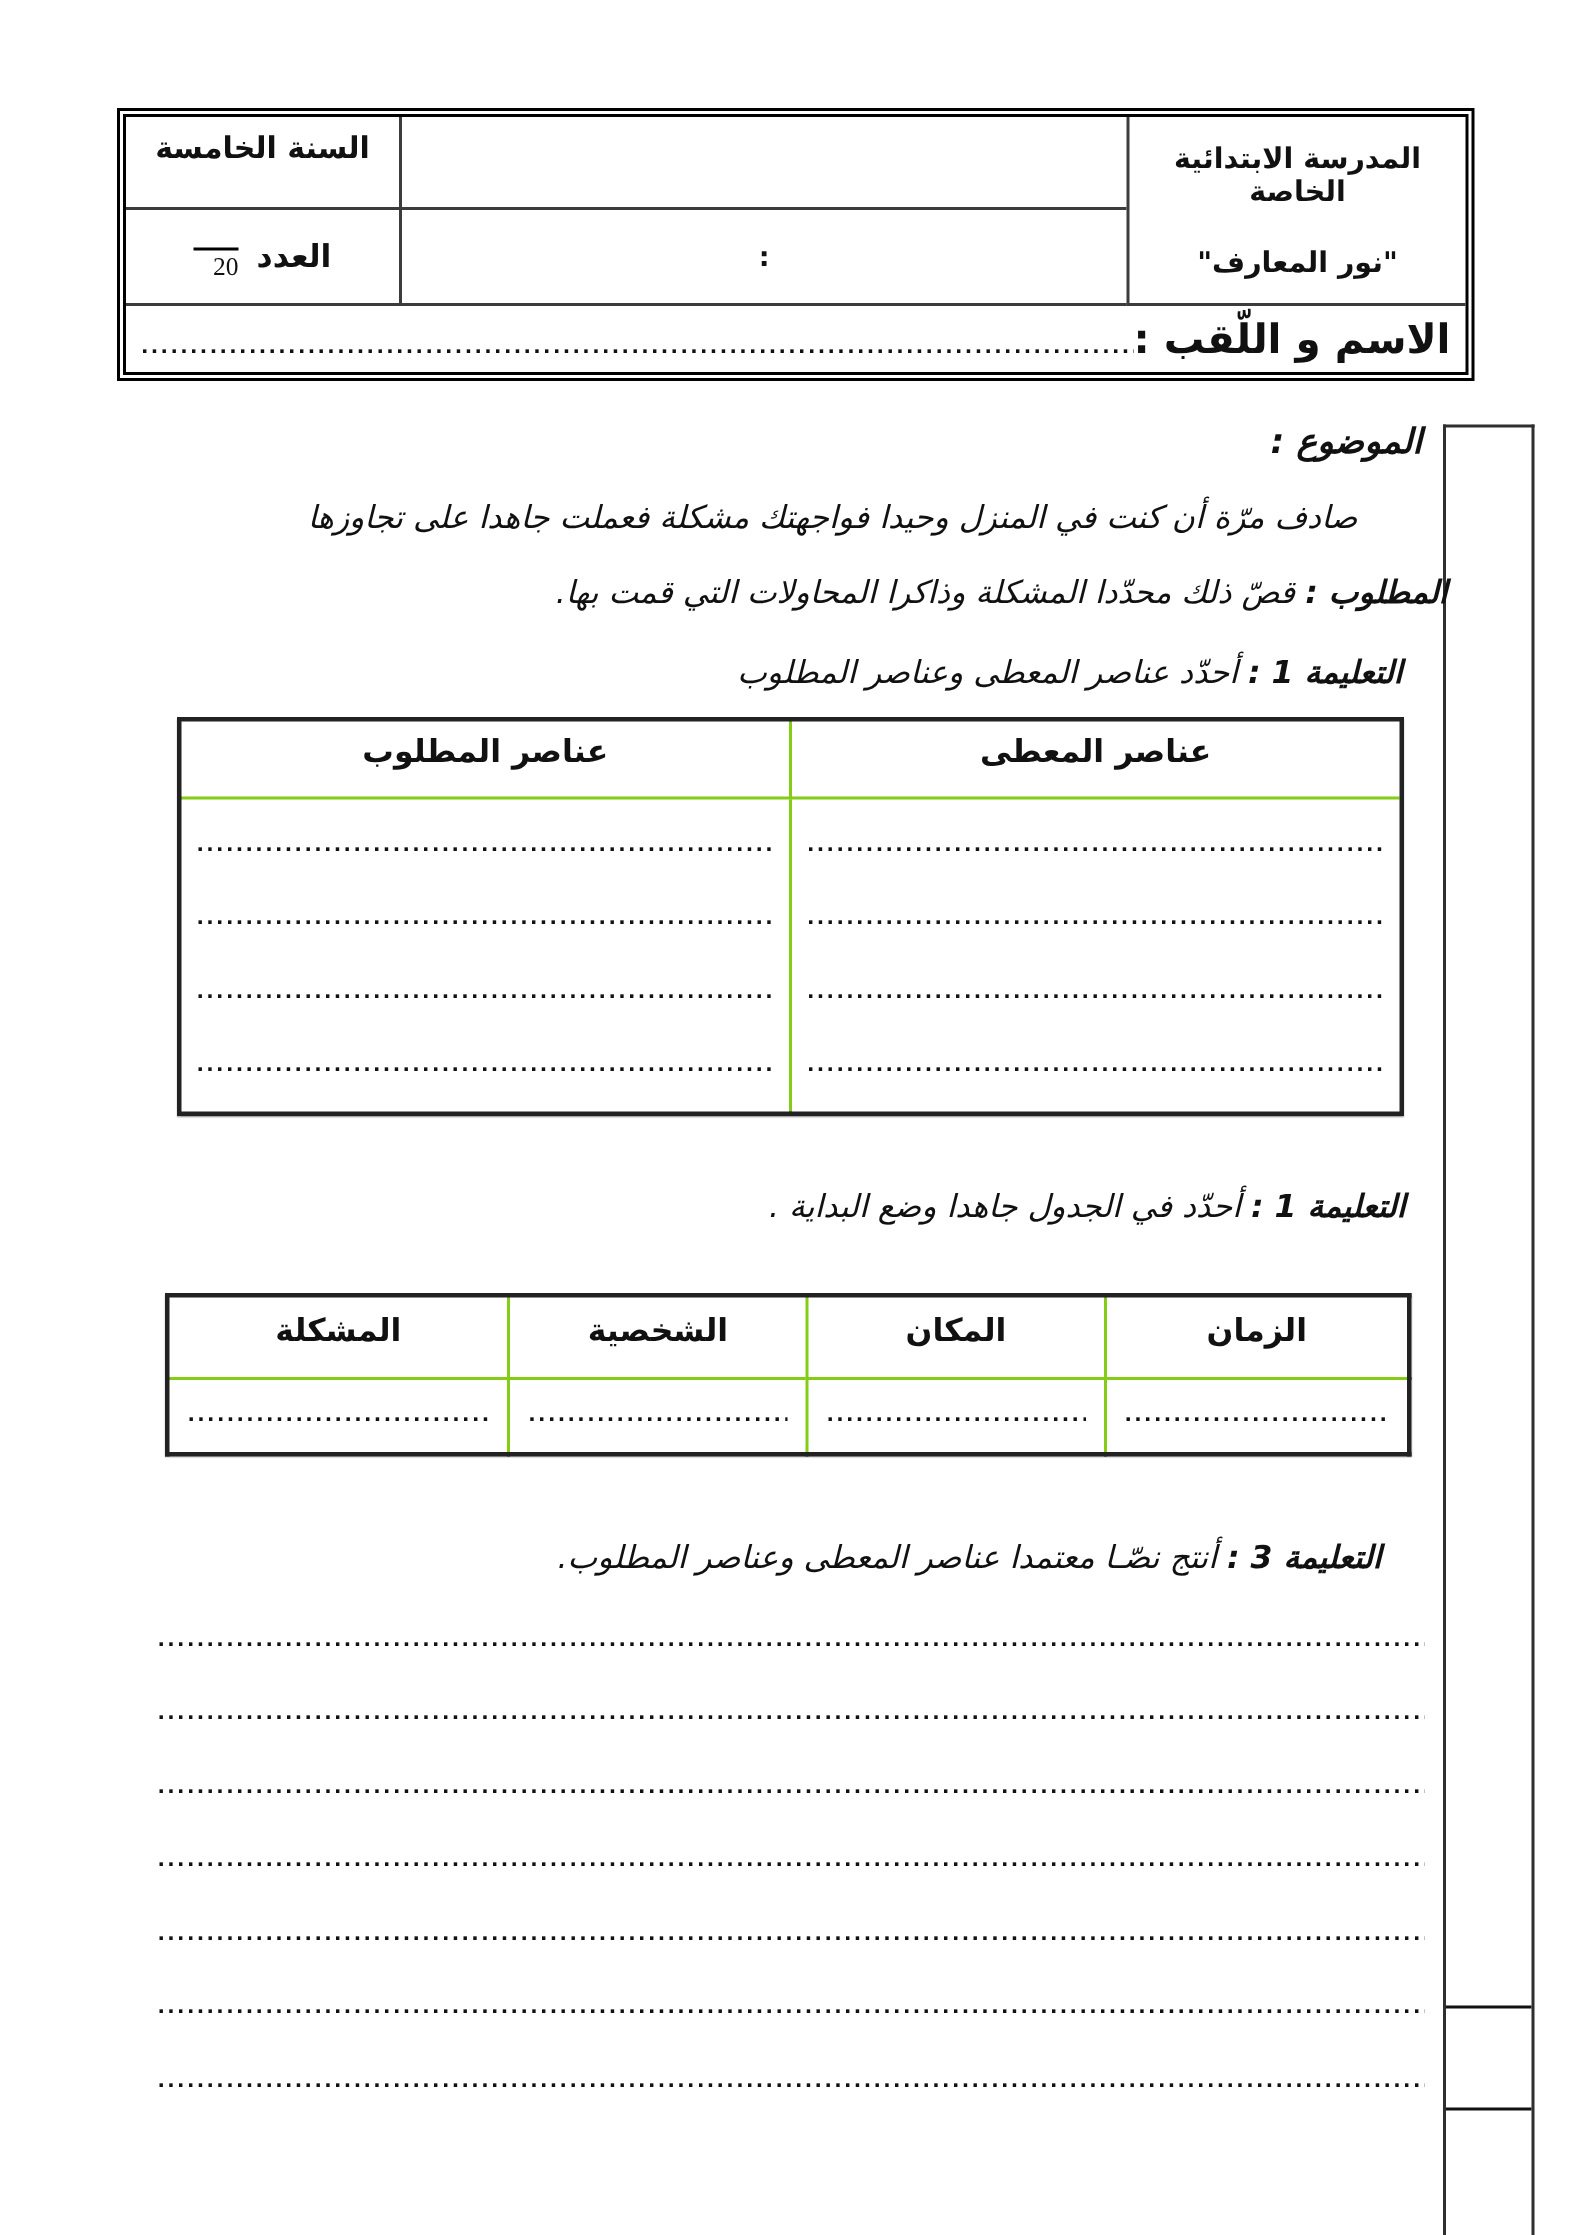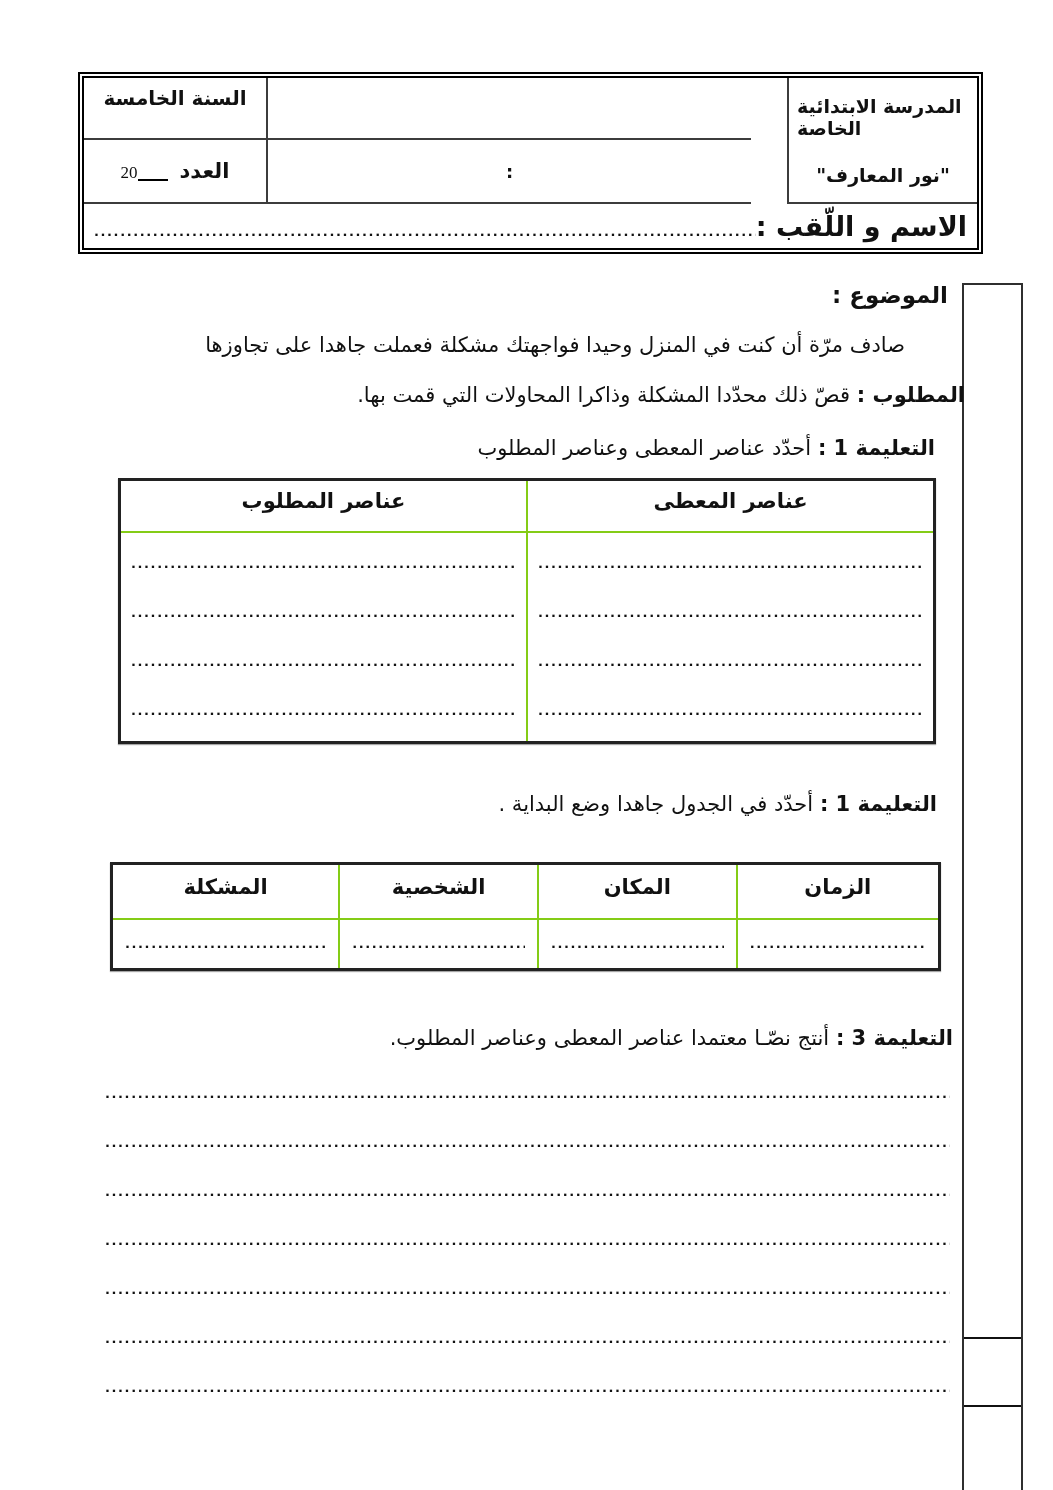--- a/index.html
+++ b/index.html
@@ -18,38 +18,38 @@
   .header-grid {
     direction:rtl; display:grid; width:100%; height:100%;
     grid-template-columns:226px 1fr 182px;
     grid-template-rows:62px 64px 1fr;
   }
   .hcell { padding:4px 8px; position:relative; }
   .cell-school {
     grid-column:1; grid-row:1 / span 2;
     border-left:2px solid #3c3c3c; border-bottom:2px solid #3c3c3c;
     display:flex; flex-direction:column; justify-content:space-around; align-items:center;
-    font-weight:bold; font-size:19px; text-align:left;margin-left:36px;
+    font-weight:bold; font-size:19px; text-align:center;
   }
   .cell-empty-mid { grid-column:2; grid-row:1; border-left:2px solid #3c3c3c; border-bottom:2px solid #3c3c3c; }
   .cell-year {
     grid-column:3; grid-row:1; border-bottom:2px solid #3c3c3c;
     display:flex; align-items:flex-start; justify-content:center;
     font-weight:bold; font-size:20px; padding-top:8px;
   }
   .cell-colon {
     grid-column:2; grid-row:2; border-left:2px solid #3c3c3c; border-bottom:2px solid #3c3c3c;
     display:flex; align-items:center; justify-content:center; font-weight:bold; font-size:18px;
   }
   .cell-number {
     grid-column:3; grid-row:2; border-bottom:2px solid #3c3c3c;
     display:flex; align-items:center; justify-content:center; gap:12px;
     font-weight:bold; font-size:21px;
   }
-  .fraction { display:inline-flex; align-items:flex-end; line-height:1; }
+  .fraction { display:inline-flex; flex-direction:column; align-items:flex-start; line-height:1; }
   .frac-bar { display:block; width:30px; border-bottom:2px solid #000; height:10px; }
   .frac-denom { font-family:"Liberation Serif",serif; font-weight:normal; font-size:17px; padding-top:2px; }
   .cell-name {
     grid-column:1 / span 3; grid-row:3;
     display:flex; align-items:center; direction:rtl; padding:2px 10px;
     white-space:nowrap; overflow:hidden;
   }
   .name-label { font-weight:bold; font-size:27px; flex:0 0 auto; }
   .name-dots { flex:1 1 auto; overflow:hidden; white-space:nowrap; font-size:12px; font-weight:bold; letter-spacing:1px; padding-top:10px; }
 
@@ -57,21 +57,21 @@
   .score-margin {
     position:absolute; left:962px; top:283px; width:61px; height:1207px;
     border:2px solid #2f2f2f; border-bottom:none; background:#fff;
     display:flex; flex-direction:column;
   }
   .score-space { flex:1 1 auto; }
   .score-cell-1 { height:68px; border-top:2px solid #111; }
   .score-cell-2 { height:85px; border-top:2px solid #111; }
 
   
-  .rtl-line { position:absolute; direction:rtl; text-align:right; font-size:21px; line-height:1.35; white-space:nowrap; }
+  .rtl-line { position:absolute; direction:rtl; text-align:right; font-size:21px; line-height:1.35; white-space:nowrap;font-style:italic; }
   .bold { font-weight:bold; }
 
   
   table { border-collapse:collapse; background:#fff; }
   .sheet-table { border:3px solid #222; box-shadow:0 1px 1px rgba(0,0,0,.35); }
   .sheet-table th, .sheet-table td { border:2px solid #84cc16; }
   .sheet-table th { font-weight:bold; font-size:21px; text-align:center; vertical-align:top; padding:8px 4px 18px; }
 
   .t1 { position:absolute; left:118px; top:478px; width:818px; table-layout:fixed; }
   .t1 th { height:52px; }
@@ -198,21 +198,21 @@
     <td>
           <div class="dotline">............................................................................................................................................................................................................................................................................................................................................................................</div>
         </td>
     <td>
           <div class="dotline">............................................................................................................................................................................................................................................................................................................................................................................</div>
         </td>
   </tr>
 </tbody>
   </table>
 
-<div class="rtl-line" style="top:1024px; right:100px;">
+<div class="rtl-line" style="top:1024px; right:132px;">
   <span class="bold">التعليمة 3 :</span>
   <span>أنتج نصّـا معتمدا عناصر المعطى وعناصر المطلوب.</span>
 </div>
 
 <div class="answer-area">
   <div class="dotline">............................................................................................................................................................................................................................................................................................................................................................................</div>
   <div class="dotline">............................................................................................................................................................................................................................................................................................................................................................................</div>
   <div class="dotline">............................................................................................................................................................................................................................................................................................................................................................................</div>
   <div class="dotline">............................................................................................................................................................................................................................................................................................................................................................................</div>
   <div class="dotline">............................................................................................................................................................................................................................................................................................................................................................................</div>

